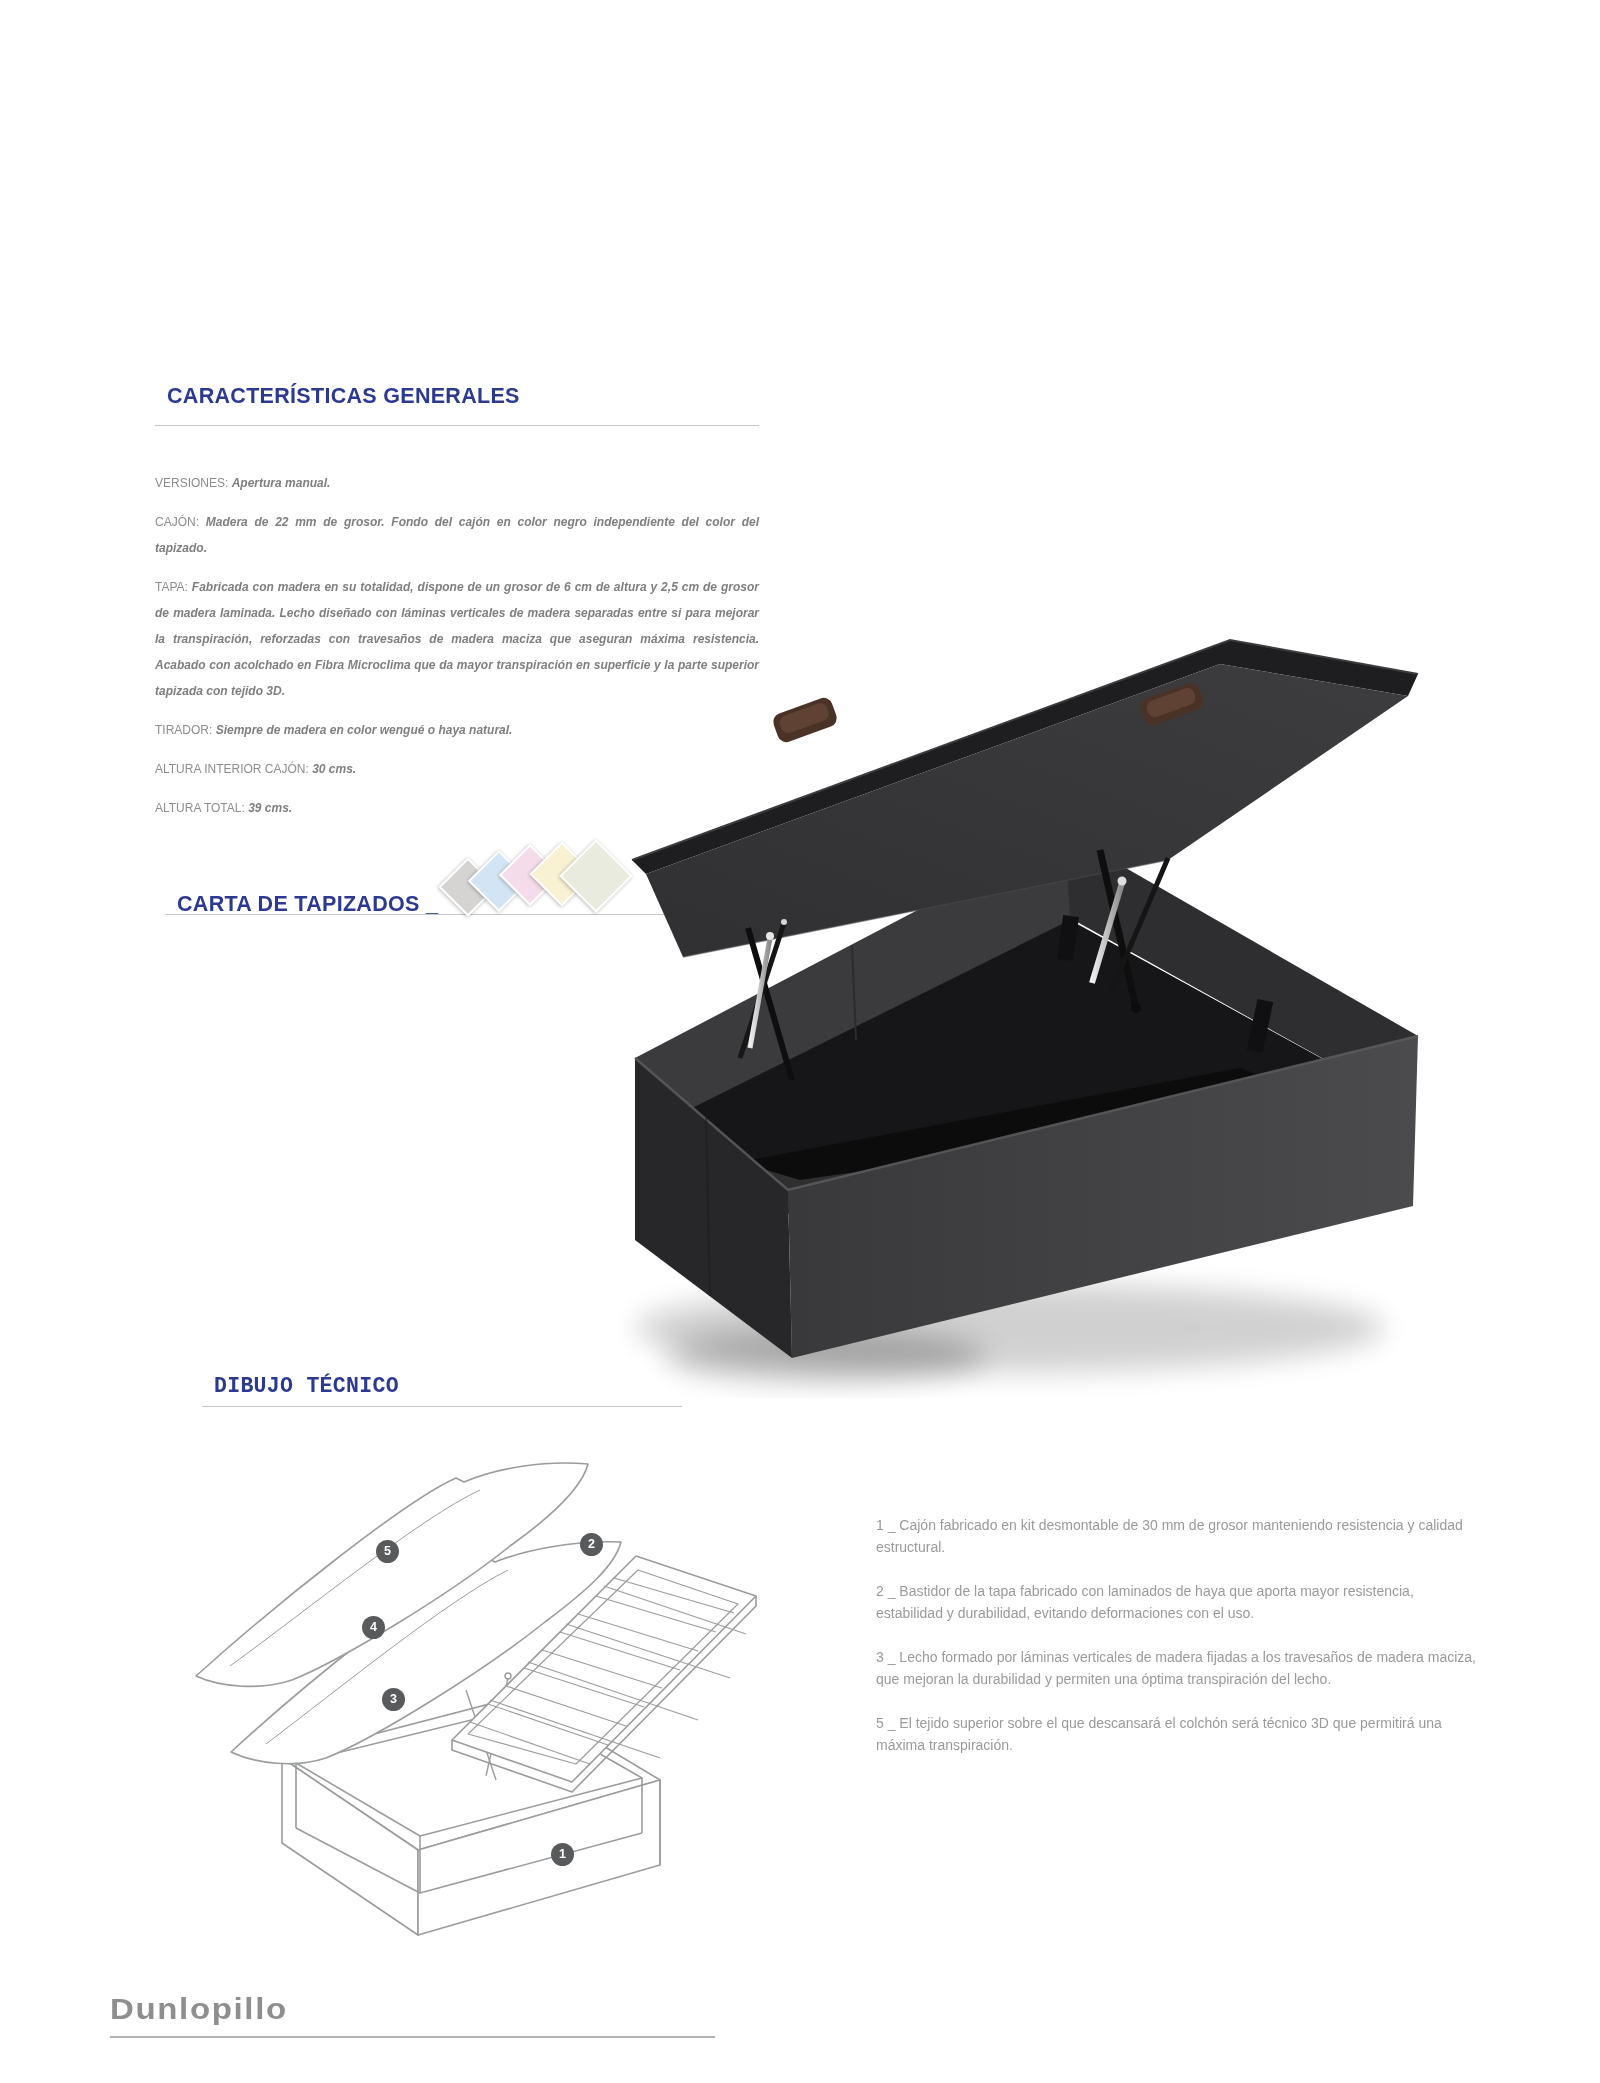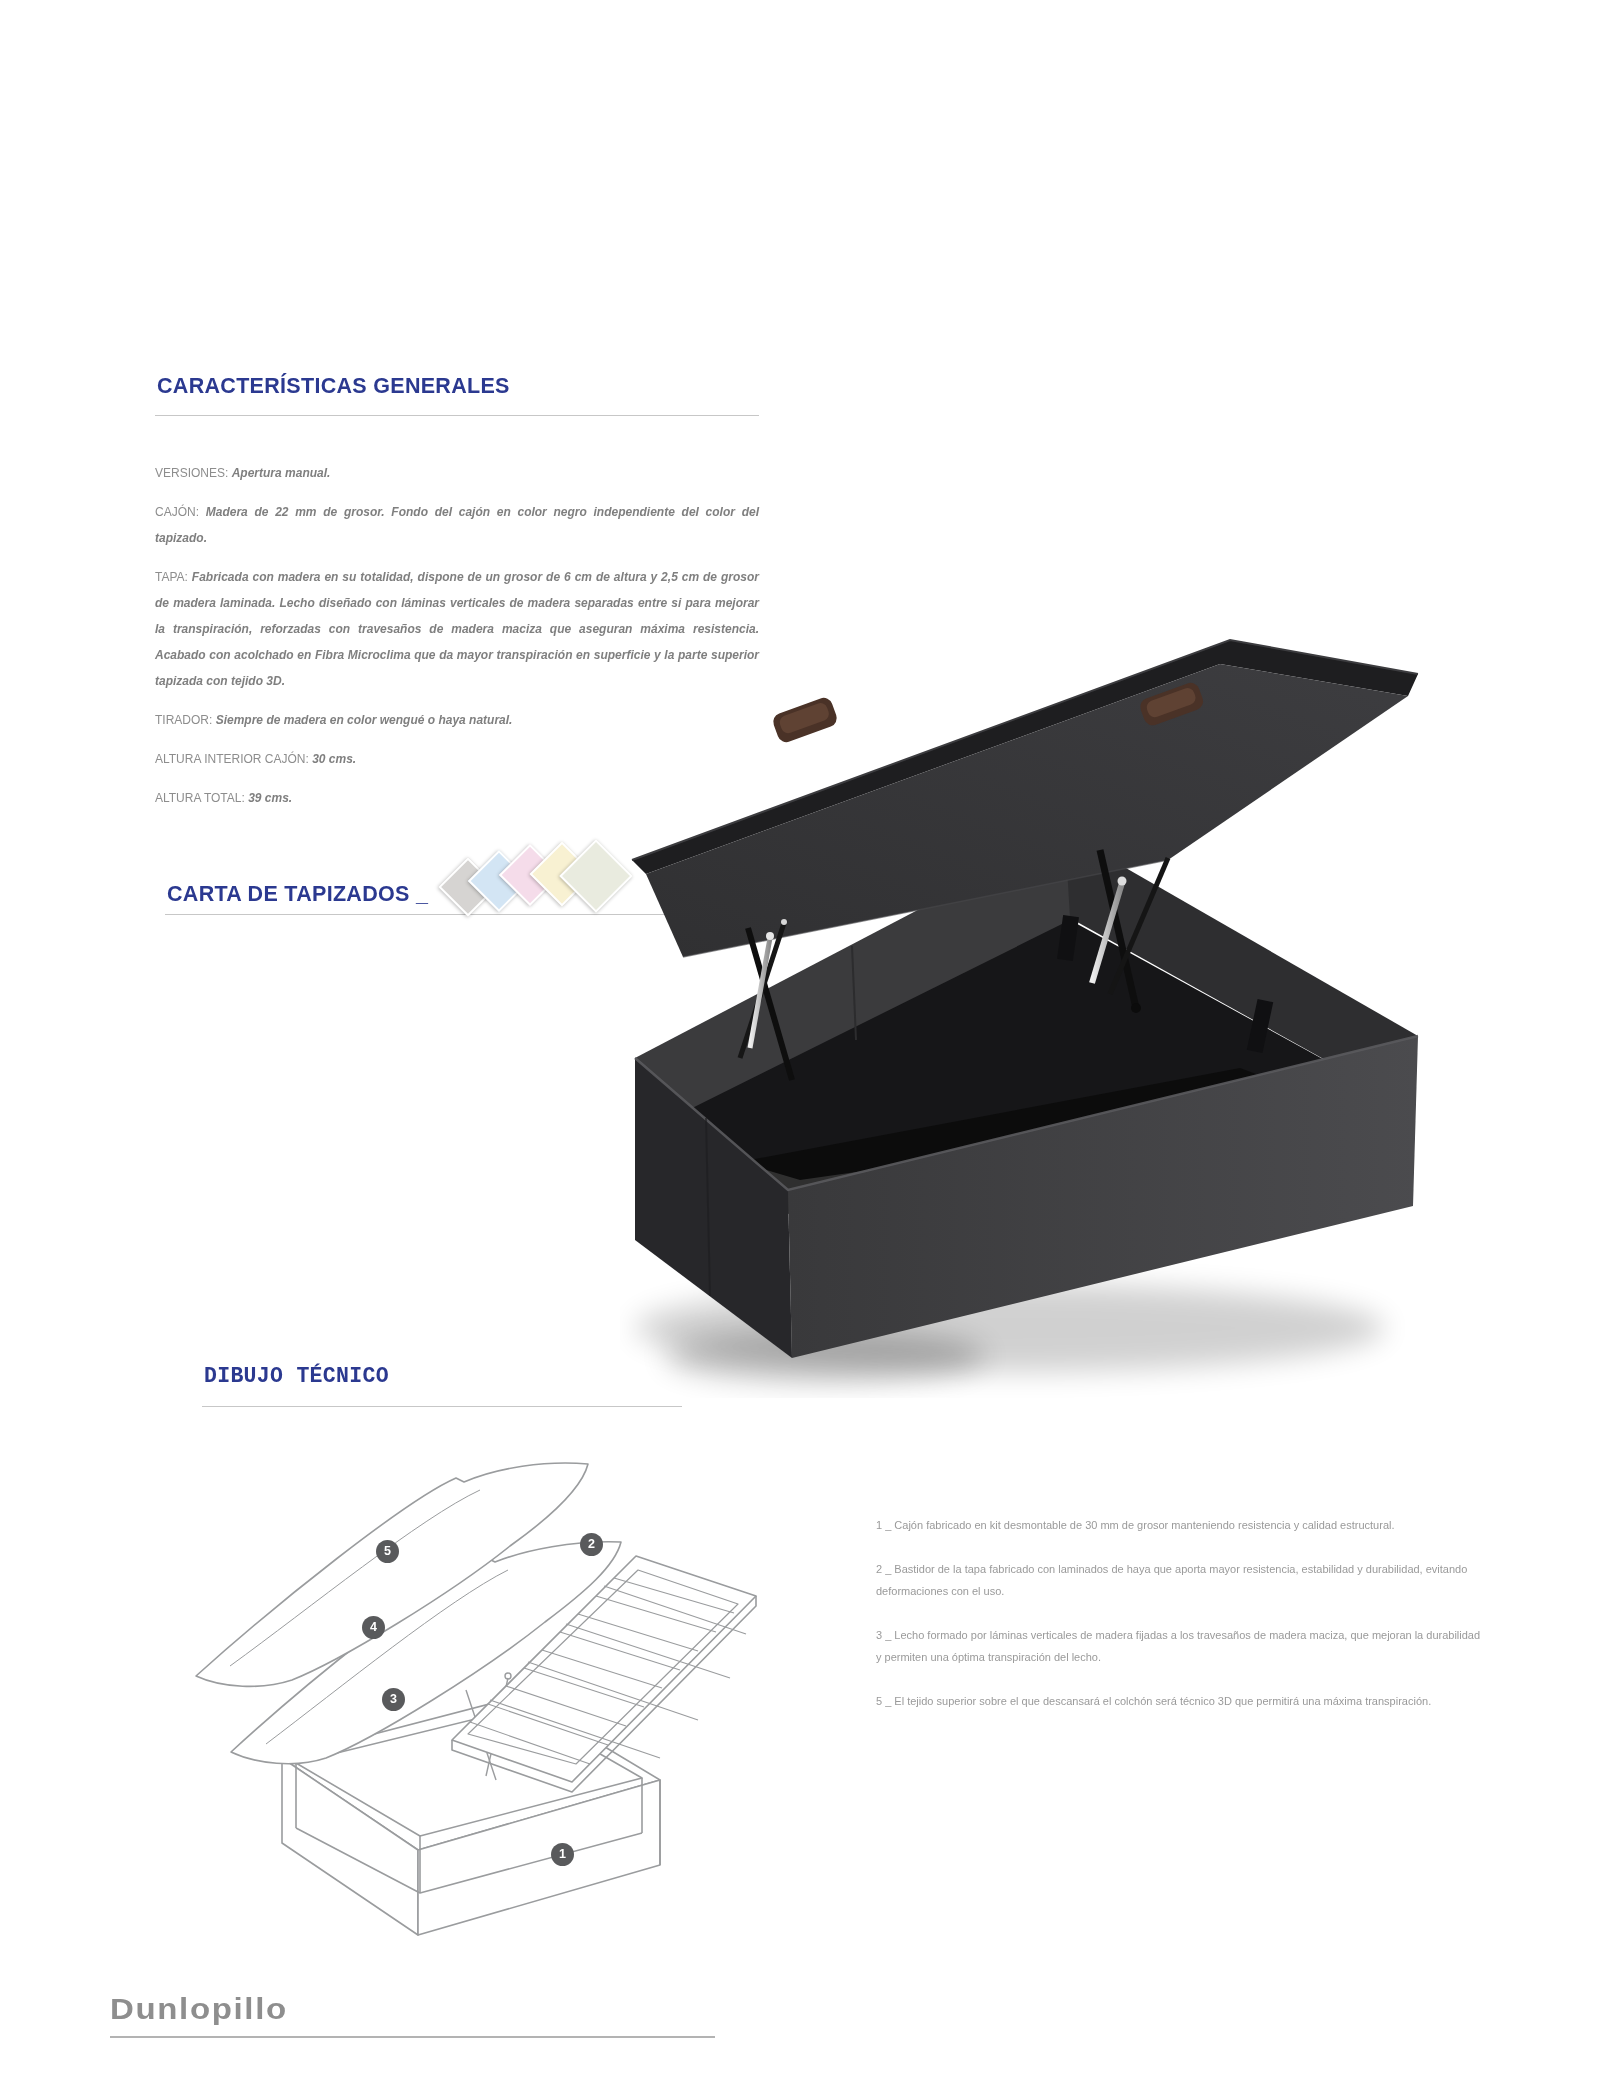--- a/index.html
+++ b/index.html
@@ -5,21 +5,21 @@
   html,body{margin:0;padding:0;background:#ffffff;}
   .page{
     position:relative;width:1600px;height:2083px;background:#ffffff;overflow:hidden;
     font-family:"Liberation Sans",sans-serif;
   }
   .page-title{
     position:absolute;top:44px;right:120px;
     font-size:45px;font-weight:bold;color:#2b3990;letter-spacing:0px;
   }
   .sec-heading{
-    font-size:21.5px;font-weight:bold;color:#2b3990;letter-spacing:.3px;margin:2px;
+    font-size:21.5px;font-weight:bold;color:#2b3990;letter-spacing:.3px;margin:12px;
   }
   .rule{background:#c7c7c7;height:1px;}
   
   .general{position:absolute;left:155px;top:372px;width:604px;}
   .general .rule{margin-top:16px;}
   .specs{margin-top:44px;}
   .spec{
     margin:0 0 13px 0;text-align:justify;
     font-size:12px;line-height:26px;color:#8d8d8d;
   }
@@ -50,21 +50,21 @@
     display:flex;align-items:center;justify-content:center;line-height:1;
   }
   .badge-5{left:186px;top:102px;}
   .badge-4{left:172px;top:178px;}
   .badge-3{left:192px;top:250px;}
   .badge-2{left:390px;top:95px;}
   .badge-1{left:361px;top:405px;}
   
   .notes{position:absolute;left:876px;top:1514px;width:606px;}
   .note{
-    margin:0 0 22px 0;font-size:11px;line-height:22px;color:#9a9a9a;text-align:left;
+    margin:0 0 22px 0;font-size:14px;line-height:22px;color:#9a9a9a;text-align:left;
   }
   
   .brand{
     position:absolute;left:110px;top:1992px;
     font-size:30px;font-weight:800;color:#8e8e8e;letter-spacing:1.5px;
     transform:scaleX(1.1);transform-origin:left center;
   }
   .footer-rule{position:absolute;left:110px;top:2036px;width:605px;height:2px;background:#b3b3b3;}
 </style>
 </head>

